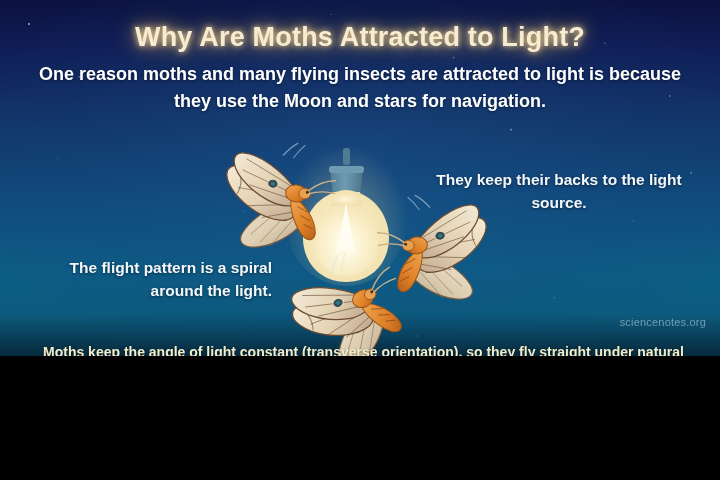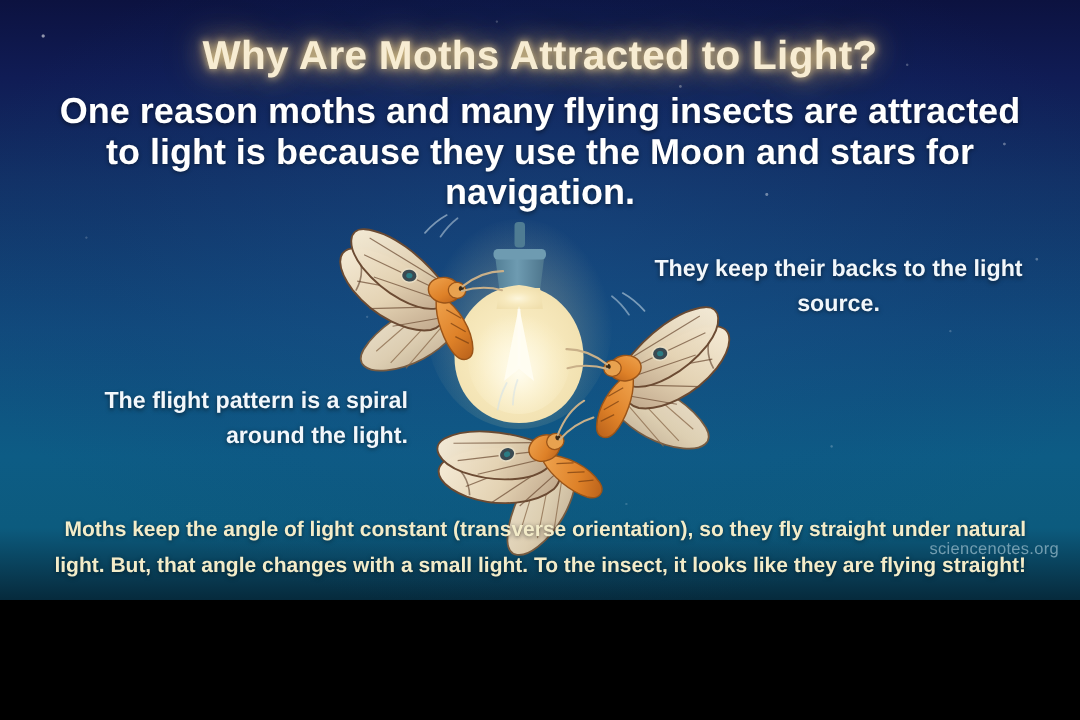--- a/index.html
+++ b/index.html
@@ -1,17 +1,17 @@
 <!DOCTYPE html>
 <html><head>
 <meta charset="utf-8">
 <style>
   html,body{margin:0;padding:0;background:#000;}
   #stage{
-    position:relative;width:720px;height:400px;overflow:hidden;
+    position:relative;width:720px;height:356px;overflow:hidden;
     font-family:"Liberation Sans",sans-serif;
     background:
       radial-gradient(ellipse 520px 300px at 50% 44%, rgba(30,90,150,0.30) 0%, rgba(20,70,130,0.10) 55%, rgba(0,0,0,0) 78%),
       linear-gradient(to bottom, #0c1240 0%, #101c55 13%, #123166 30%, #114a7c 55%, #0d5c85 76%, #0c5b7e 88%, #08364c 97%, #062a3c 100%);
   }
   #stage:before{
     content:"";position:absolute;left:0;top:0;width:720px;height:480px;
     background:
       radial-gradient(circle at 4% 5%, rgba(255,255,255,.55) 0 0.7px, transparent 1.4px),
       radial-gradient(circle at 11% 16%, rgba(255,255,255,.32) 0 0.6px, transparent 1.2px),
@@ -30,21 +30,21 @@
     pointer-events:none;
   }
 
   .title{
     position:absolute;left:0;top:22px;width:720px;text-align:center;
     font-size:27px;font-weight:bold;color:#f7ecd2;letter-spacing:.2px;
     text-shadow:0 0 6px rgba(255,226,150,.95),0 0 16px rgba(255,205,105,.75),0 0 30px rgba(255,190,80,.45);
   }
   .subtitle{
     position:absolute;left:38px;top:61px;width:644px;text-align:center;
-    font-size:24px;font-weight:bold;color:#ffffff;line-height:27px;
+    font-size:18px;font-weight:bold;color:#ffffff;line-height:27px;
     text-shadow:0 1px 3px rgba(0,0,0,.45);
   }
   .cap{
     position:absolute;font-size:15.5px;font-weight:bold;color:#f2f7fb;
     line-height:23px;text-shadow:0 1px 3px rgba(0,0,0,.5);
   }
   .cap-right{left:428px;top:168px;width:262px;text-align:center;}
   .cap-left{left:22px;top:256px;width:250px;text-align:right;}
   .bottom-note{
     position:absolute;left:36px;top:340px;width:648px;text-align:right;

